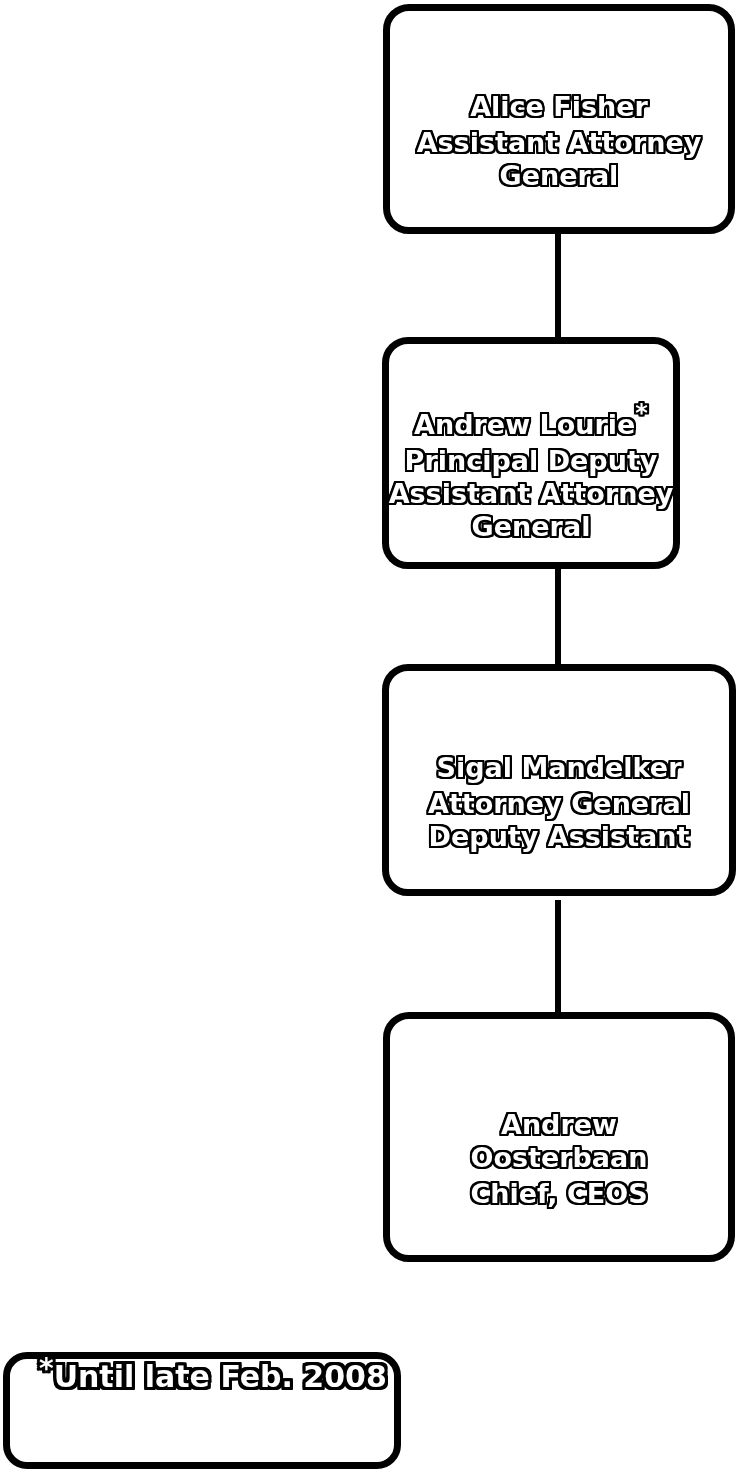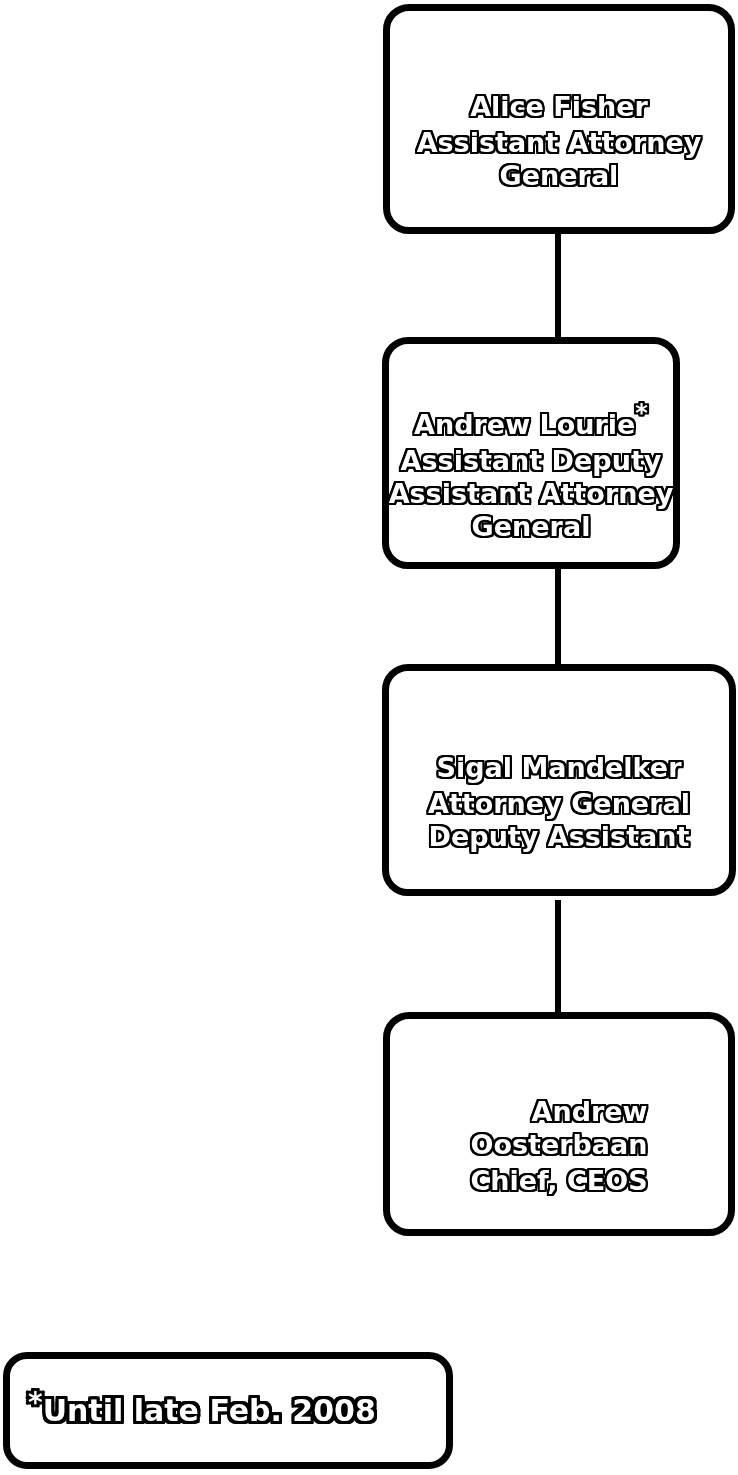--- a/index.html
+++ b/index.html
@@ -23,21 +23,21 @@
     border-radius: 26px;
     display: flex;
     flex-direction: column;
     align-items: center;
     justify-content: center;
     text-align: center;
   }
   .node-1 { left: 383px; top: 4px;    width: 352px; height: 230px; }
   .node-2 { left: 382px; top: 337px;  width: 298px; height: 232px; }
   .node-3 { left: 382px; top: 664px;  width: 354px; height: 232px; }
-  .node-4 { left: 383px; top: 1012px; width: 352px; height: 224px; text-align: right; }
+  .node-4 { left: 383px; top: 1012px; width: 352px; height: 250px; }
 
   .person-name, .person-title {
     font-weight: bold;
     font-size: 27px;
     line-height: 33px;
     color: #ffffff;
     white-space: nowrap;
     
     text-shadow:
       -2px -2px 0 #000,  0 -2px 0 #000,  2px -2px 0 #000,
@@ -62,29 +62,28 @@
     left: 555px;
   }
   .connector-1 { top: 230px; height: 110px; }
   .connector-2 { top: 565px; height: 110px; }
   .connector-3 { top: 900px; height: 115px; }
 
   .footnote-box {
     position: absolute;
     left: 3px;
     top: 1352px;
-    width: 450px;
+    width: 398px;
     height: 117px;
     box-sizing: border-box;
     background: #ffffff;
     border: 7px solid #000000;
     border-radius: 24px;
     display: flex;
-    align-items: center;
-    padding-left: 18px;
+    padding-left: 29px;
   }
   .footnote-text {
     font-weight: bold;
     font-size: 30px;
     color: #ffffff;
     white-space: nowrap;
     
     text-shadow:
       -3px -3px 0 #000,  0 -3px 0 #000,  3px -3px 0 #000,
       -3px  0   0 #000,  3px  0   0 #000,
@@ -117,21 +116,21 @@
     </div>
   </div>
 
   <div class="connector connector-1"></div>
 
   <div class="node node-2">
     <div class="person-name">
       <span>Andrew Lourie</span><sup class="name-sup">*</sup>
     </div>
     <div class="person-title">
-      <div>Assistant Deputy</div>
+      <div>Principal Deputy</div>
       <div>Assistant Attorney</div>
       <div>General</div>
     </div>
   </div>
 
   <div class="connector connector-2"></div>
 
   <div class="node node-3">
     <div class="person-name">
       <span>Sigal Mandelker</span>

